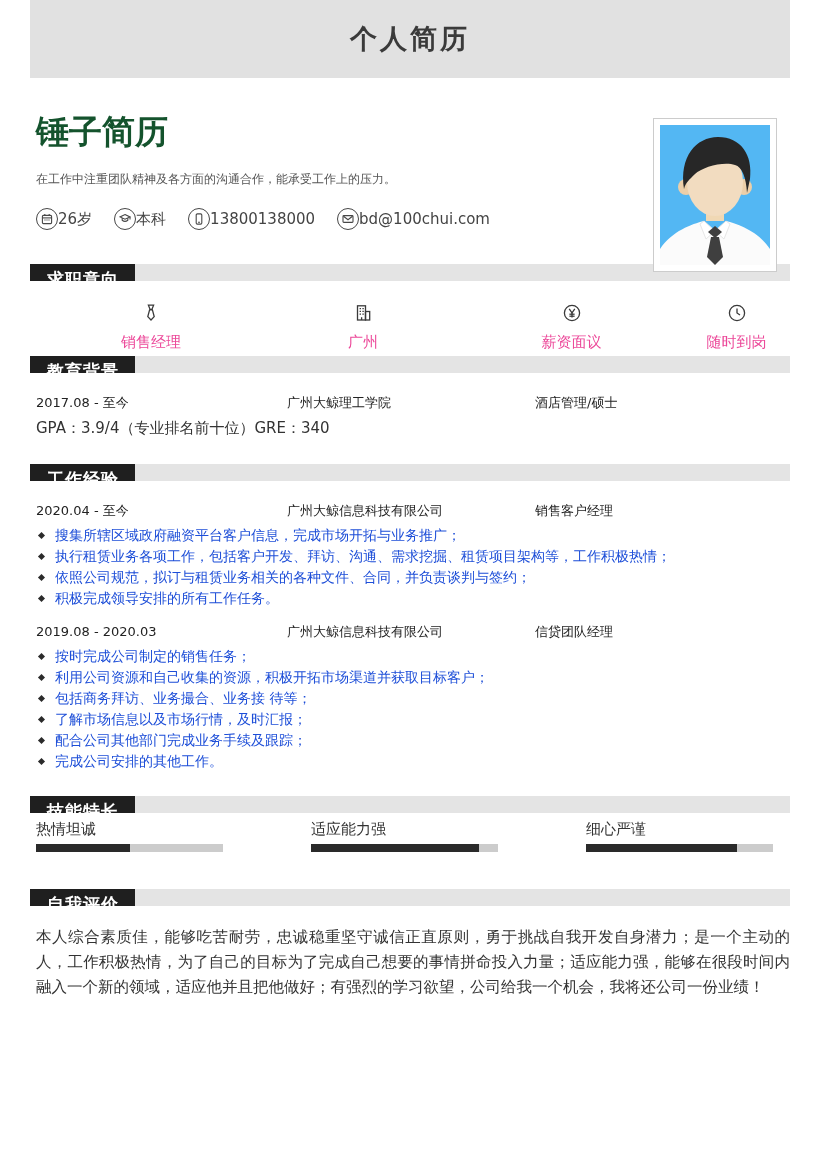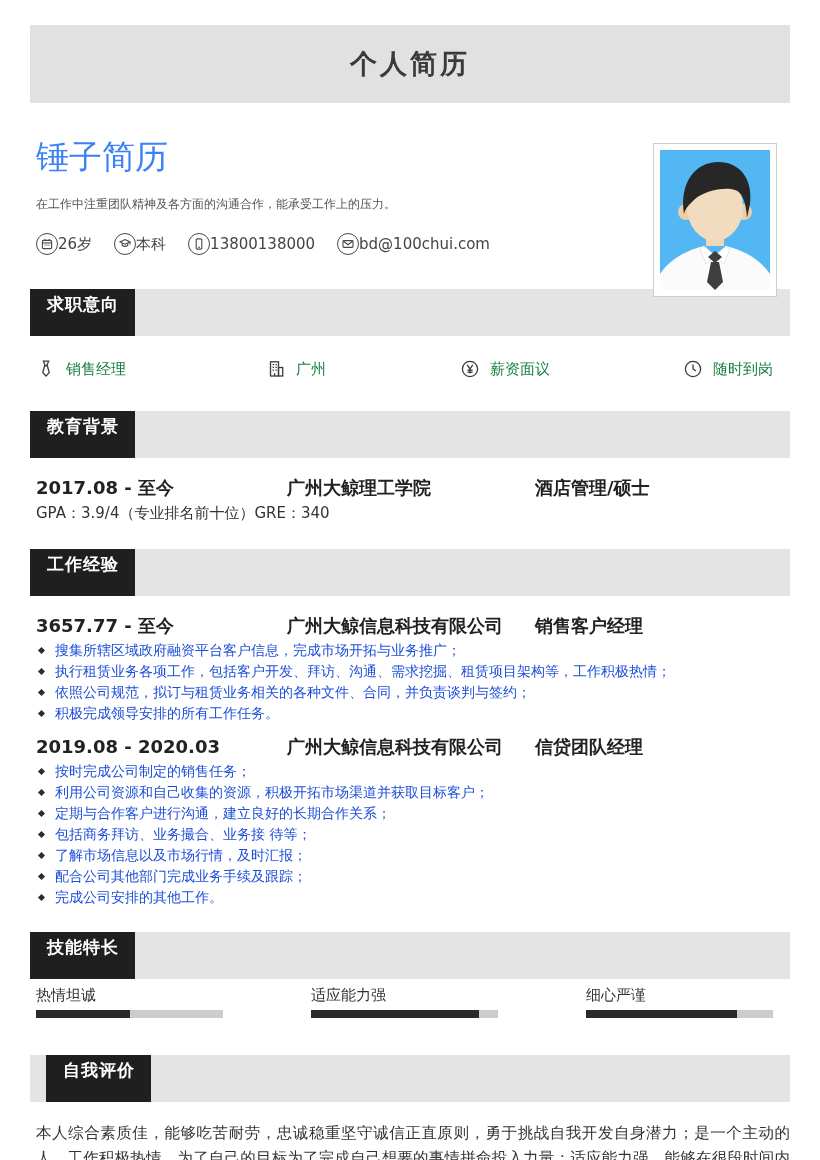--- a/index.html
+++ b/index.html
@@ -5,63 +5,63 @@
   * { box-sizing: border-box; margin: 0; padding: 0; }
   html,body { width: 820px; height: 1160px; }
   body {
     font-family: "DejaVu Sans", "Liberation Sans", sans-serif;
     background: #ffffff; color: #333; overflow: hidden;
   }
   .page { position: relative; width: 820px; height: 1160px; padding: 0 30px; }
 
   
   .banner {
-    margin-top: 25px; height: 78px; background: #e1e1e1;
+    height: 78px; background: #e1e1e1;
     display: flex; align-items: center; justify-content: center;
   }
   .banner-title { font-size: 27px; font-weight: bold; color: #3a3a3a; letter-spacing: 3px; }
 
   
-  .name { margin: 34px 0 0 6px; font-size: 33px; line-height: 40px; font-weight: 400; color: #3b82f6; }
+  .name { margin: 34px 0 0 6px; font-size: 33px; line-height: 40px; font-weight: 700; color: #14532d; }
   .summary { margin: 17px 0 0 6px; font-size: 12px; line-height: 21px; color: #555; }
   .info-row { margin: 17px 0 0 6px; display: flex; align-items: center; gap: 22px; height: 24px; }
   .info-item { display: flex; align-items: center; font-size: 15px; color: #444; }
   .circle-icon {
     width: 22px; height: 22px; border: 1.5px solid #474747; border-radius: 50%;
     display: flex; align-items: center; justify-content: center; flex: none;
   }
   .circle-icon svg { display: block; }
 
   
   .photo {
     position: absolute; top: 118px; right: 43px; width: 124px; height: 154px;
     background: #fff; border: 1px solid #cccccc; padding: 6px;
   }
   .photo svg { display: block; }
 
   
-  .sec-header { height: 47px; background: #e4e4e4; display: flex; }
+  .sec-header { height: 17px; background: #e4e4e4; display: flex; }
   .sec-title {
     background: #1f1f1f; color: #fff; font-size: 17px; font-weight: bold;
     line-height: 31px; padding: 0 16px 0 17px; letter-spacing: 1px;
   }
   .mt-intent { margin-top: 33px; }
   .mt-edu { margin-top: 31px; font-family: Liberation Serif, serif; }
   .mt-work { margin-top: 25px; }
   .mt-skill { margin-top: 24px; }
-  .mt-self { margin-top: 37px; padding-left: 16px; }
+  .mt-self { margin-top: 37px; }
 
   
   .intent-row { margin: 22px 0 0 6px; display: grid; grid-template-columns: 230px 194px 223px 1fr; }
-  .intent-item { display: flex; align-items: center; gap: 10px; font-size: 15px; color: #15803d; height: 22px; }
+  .intent-item { display: flex; align-items: center; gap: 10px; font-size: 15px; color: #ec4899; height: 22px; flex-direction: column; }
   .intent-item svg { flex: none; display: block; }
 
   
   .entry-row { margin: 19px 0 0 6px; display: grid; grid-template-columns: 251px 248px 1fr;
-               font-size: 18px; font-weight: bold; color: #222; line-height: 21px; }
+               font-size: 13px; font-weight: normal; color: #222; line-height: 21px; }
   .entry-row.second { margin-top: 12px; }
   .edu-detail { margin: 5px 0 16px 6px; font-size: 15px; line-height: 21px; color: #333; }
   ul.duties { margin: 4px 0 0 6px; list-style: none; }
   ul.duties li { position: relative; padding-left: 19px; font-size: 14px; line-height: 21px; color: #1d4ed8; }
   ul.duties li::before {
     content: ""; position: absolute; left: 3px; top: 8px; width: 5px; height: 5px;
     background: #2b2b2b; transform: rotate(45deg);
   }
 
   
@@ -198,40 +198,39 @@
     <span>广州大鲸理工学院</span>
     <span>酒店管理/硕士</span>
   </div>
   <div class="edu-detail">GPA：3.9/4（专业排名前十位）GRE：340</div>
 
   <div class="sec-header mt-work">
     <div class="sec-title">工作经验</div>
   </div>
 
   <div class="entry-row">
-    <span>3657.77 - 至今</span>
+    <span>2020.04 - 至今</span>
     <span>广州大鲸信息科技有限公司</span>
     <span>销售客户经理</span>
   </div>
   <ul class="duties">
     <li>搜集所辖区域政府融资平台客户信息，完成市场开拓与业务推广；</li>
     <li>执行租赁业务各项工作，包括客户开发、拜访、沟通、需求挖掘、租赁项目架构等，工作积极热情；</li>
     <li>依照公司规范，拟订与租赁业务相关的各种文件、合同，并负责谈判与签约；</li>
     <li>积极完成领导安排的所有工作任务。</li>
   </ul>
 
   <div class="entry-row second">
     <span>2019.08 - 2020.03</span>
     <span>广州大鲸信息科技有限公司</span>
     <span>信贷团队经理</span>
   </div>
   <ul class="duties">
     <li>按时完成公司制定的销售任务；</li>
     <li>利用公司资源和自己收集的资源，积极开拓市场渠道并获取目标客户；</li>
-    <li>定期与合作客户进行沟通，建立良好的长期合作关系；</li>
     <li>包括商务拜访、业务撮合、业务接 待等；</li>
     <li>了解市场信息以及市场行情，及时汇报；</li>
     <li>配合公司其他部门完成业务手续及跟踪；</li>
     <li>完成公司安排的其他工作。</li>
   </ul>
 
   <div class="sec-header mt-skill">
     <div class="sec-title">技能特长</div>
   </div>
   <div class="skills-row">

